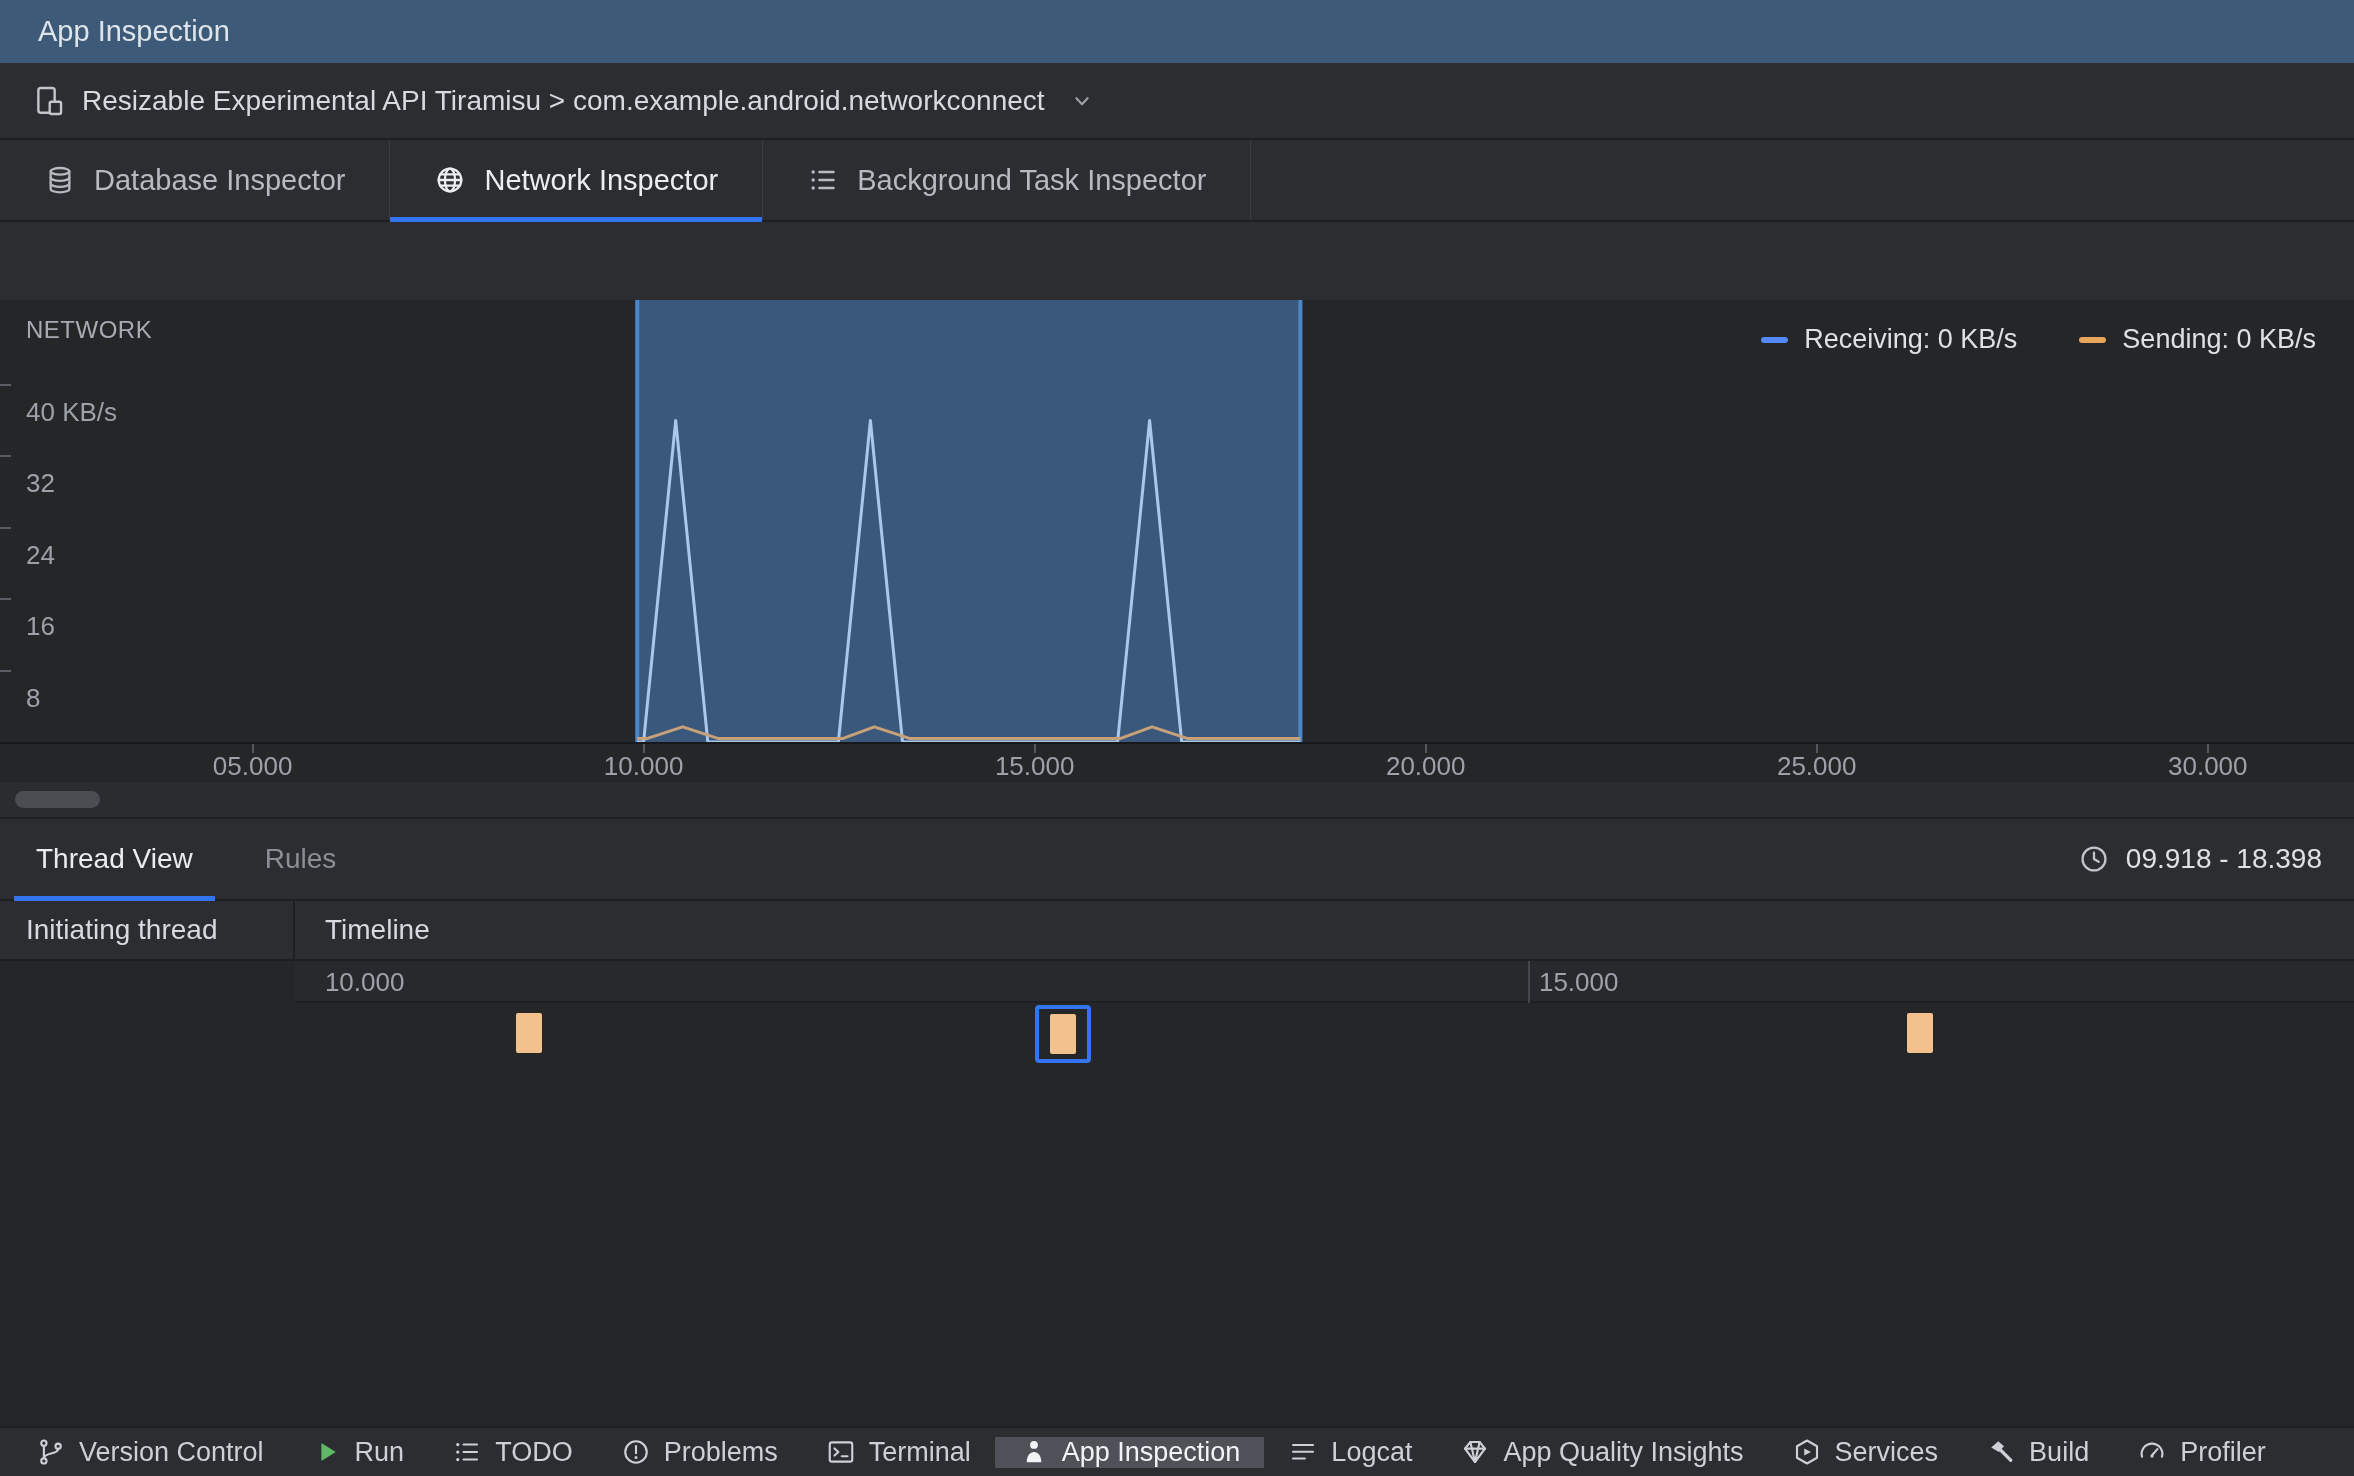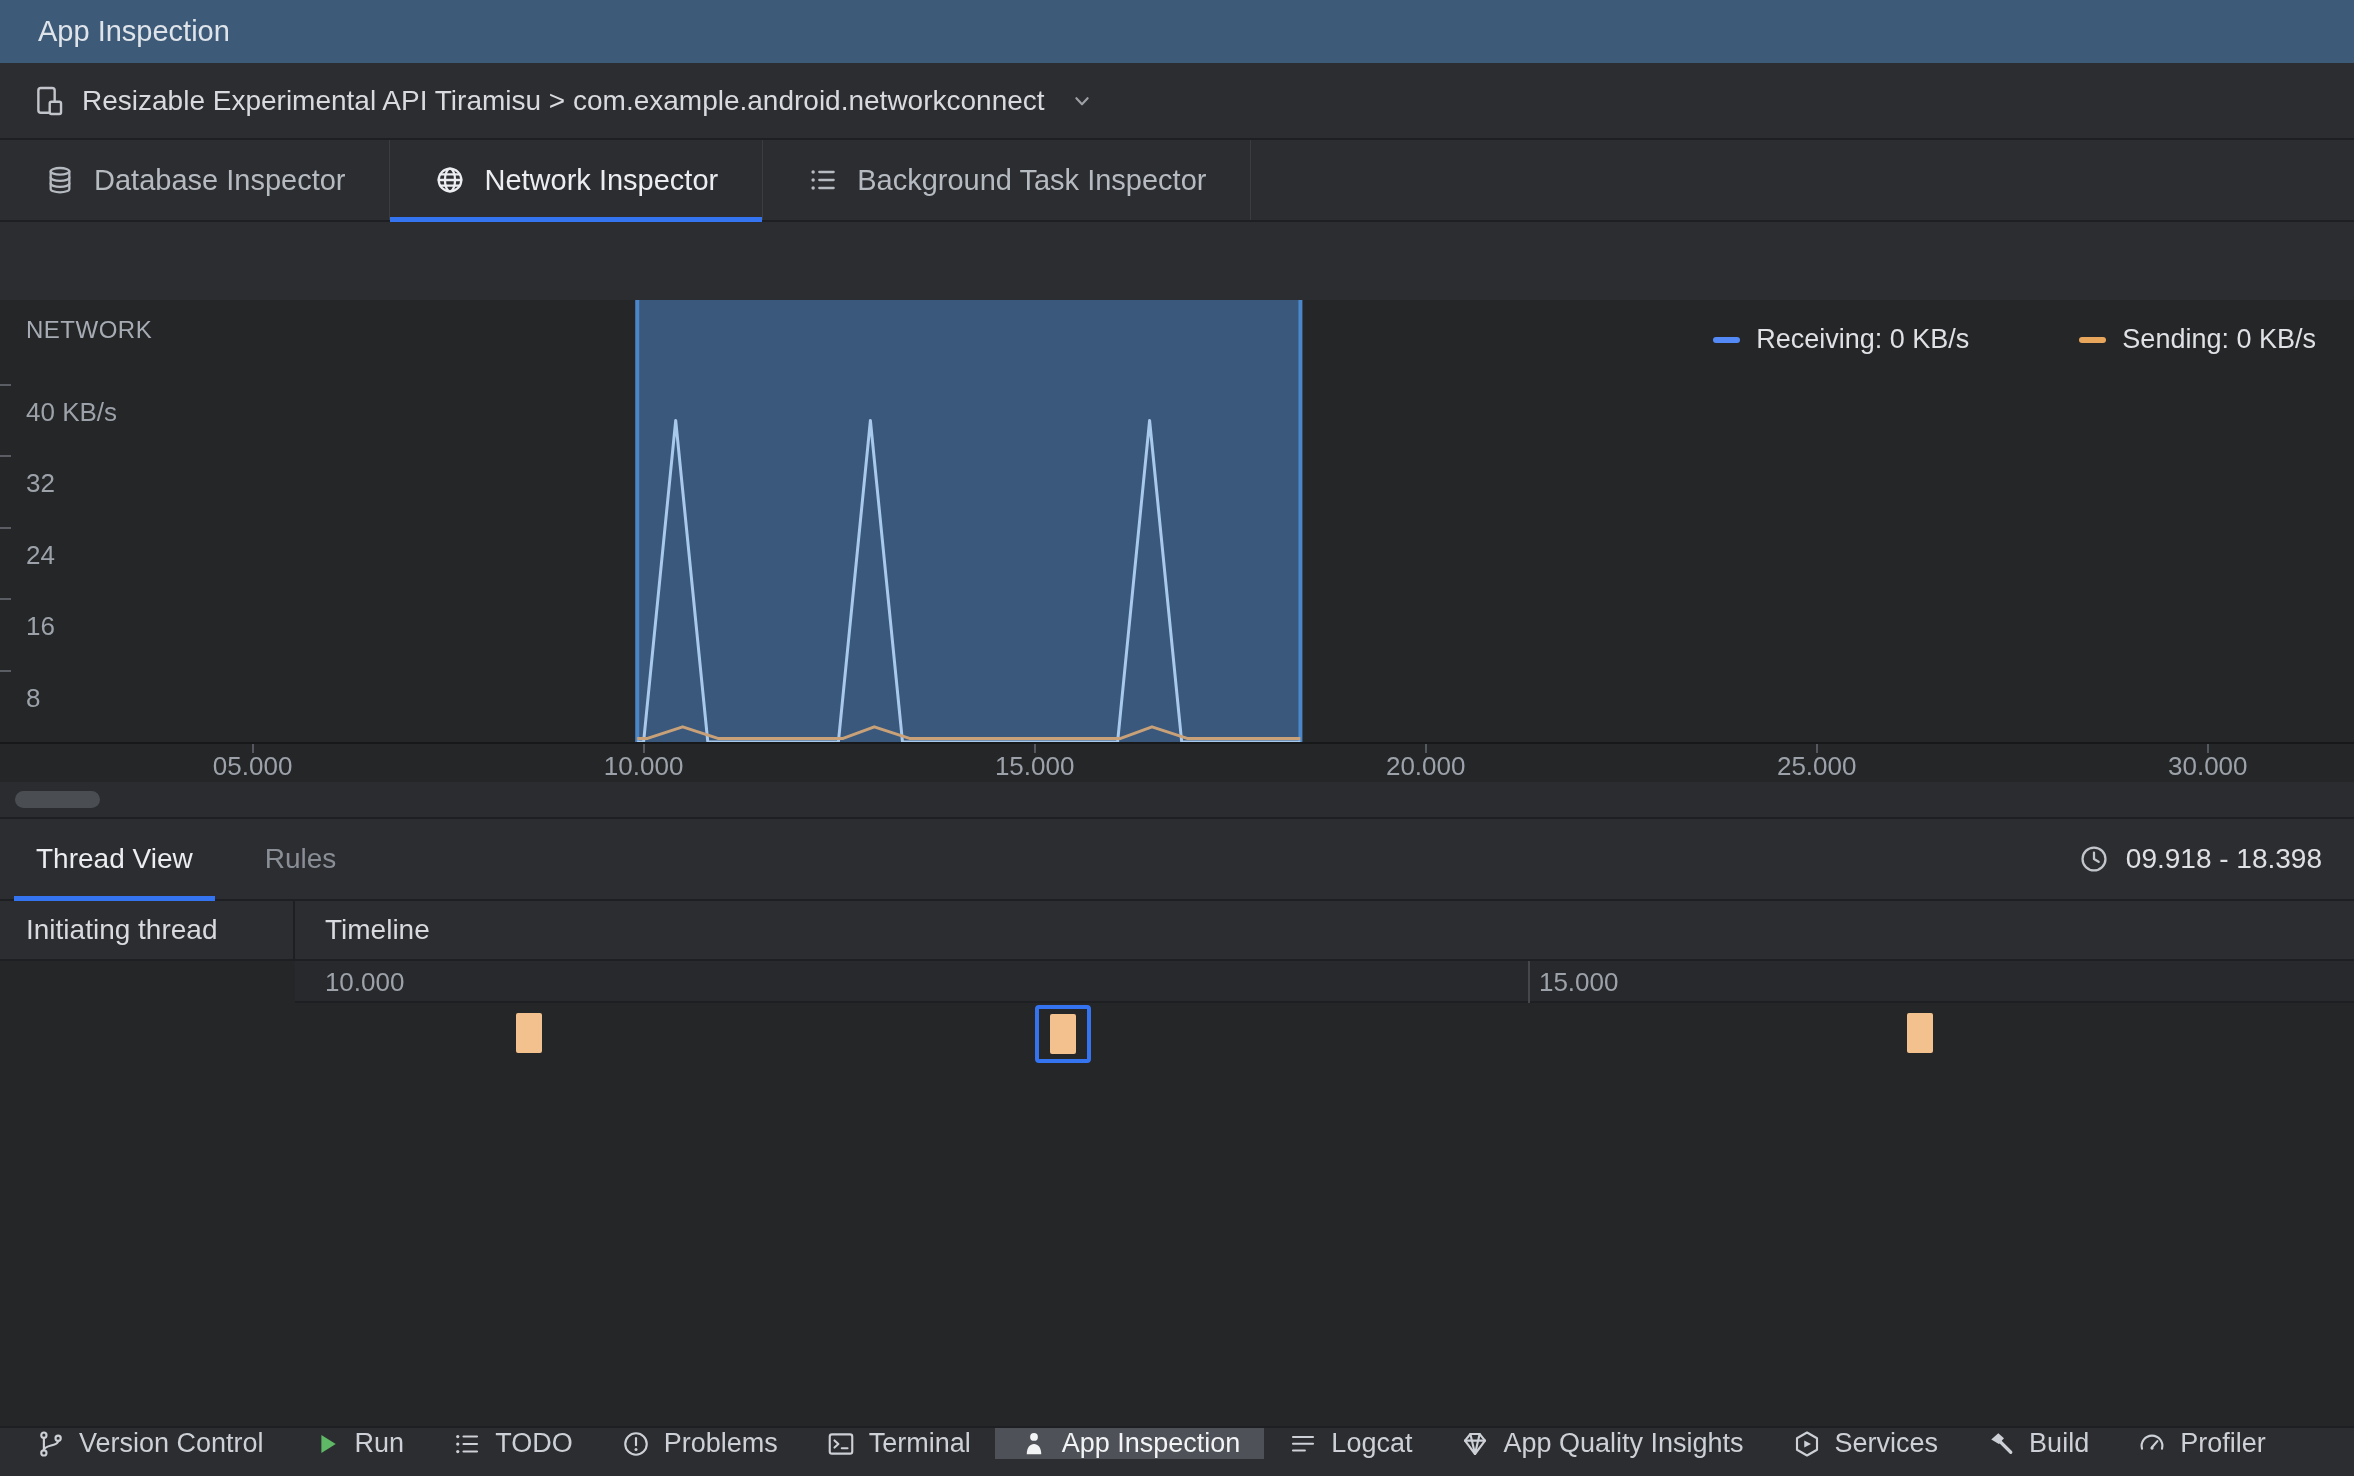--- a/index.html
+++ b/index.html
@@ -22,21 +22,21 @@
         color:#B6BAC1;border-right:1px solid #3A3C40;cursor:default;}
   .itab svg{flex:none;}
   .itab.selected{color:#EBEDF0;}
   .itab.selected::after{content:"";position:absolute;left:0;right:0;bottom:-2px;height:5px;background:var(--accent,#3574F0);}
 
   .toolbar-strip{position:absolute;left:0;top:222px;width:100%;height:78px;background:#2B2D30;}
 
   .chart-area{position:absolute;left:0;top:300px;width:100%;height:442px;background:#242628;}
   .chart-area svg{position:absolute;left:0;top:0;z-index:1;}
   .chart-title{position:absolute;left:26px;top:16px;font-size:24px;color:#A7ACB4;z-index:2;letter-spacing:.5px;}
-  .legend{position:absolute;right:38px;top:24px;display:flex;gap:110px;z-index:2;}
+  .legend{position:absolute;right:38px;top:24px;display:flex;gap:62px;z-index:2;}
   .legend-item{display:flex;align-items:center;gap:16px;font-size:27px;color:#DFE1E5;}
   .legend-swatch{width:27px;height:6px;border-radius:3px;}
   .ylabel{position:absolute;left:26px;font-size:26px;color:#9DA2AA;z-index:2;margin-top:28px;}
   .ytick{position:absolute;left:0;width:11px;height:2px;background:#5A5D63;z-index:2;}
 
   .axis-strip{position:absolute;left:0;top:742px;width:100%;height:40px;background:#242628;border-top:2px solid #17181A;}
   .xlabel{position:absolute;top:7px;font-size:26px;color:#9DA2AA;transform:translateX(-50%);white-space:nowrap;}
   .xtick{position:absolute;top:0;width:2px;height:9px;background:#55585E;}
 
   .scroll-strip{position:absolute;left:0;top:782px;width:100%;height:35px;background:#2A2C2F;}
@@ -65,21 +65,21 @@
   .timeline-scale{position:absolute;left:0;top:0;right:0;height:42px;background:#27292C;border-bottom:2px solid #1E1F22;}
   .scale-label{position:absolute;top:6px;font-size:26px;color:#9DA2AA;}
   .scale-grid{position:absolute;top:0;width:2px;height:42px;background:#45474C;}
   .timeline-row{position:absolute;left:0;top:44px;right:0;height:62px;}
   .block{position:absolute;top:8px;width:26px;height:40px;border-radius:2px;background:var(--event_block,#F2C18D);}
   .block-sel{position:absolute;top:0;width:56px;height:58px;border:4px solid var(--accent,#3574F0);border-radius:4px;
              display:flex;align-items:center;justify-content:center;}
   .block-sel .block-inner{width:26px;height:40px;border-radius:2px;background:var(--event_block,#F2C18D);}
 
   .bottombar{position:absolute;left:0;top:1426px;width:100%;height:50px;background:#2B2D30;
-             border-top:2px solid #1E1F22;display:flex;align-items:flex-start;padding-left:12px;}
+             border-top:2px solid #1E1F22;display:flex;align-items:center;padding-left:12px;}
   .bitem{display:flex;align-items:center;gap:13px;padding:0 24px;font-size:27px;color:#CDD0D6;white-space:nowrap;}
   .bitem svg{flex:none;}
   .bitem.selected{background:#4E5157;color:#F2F3F5;}
 </style>
 </head>
 <body>
 
 <div id="app">
 
   <div class="titlebar">

